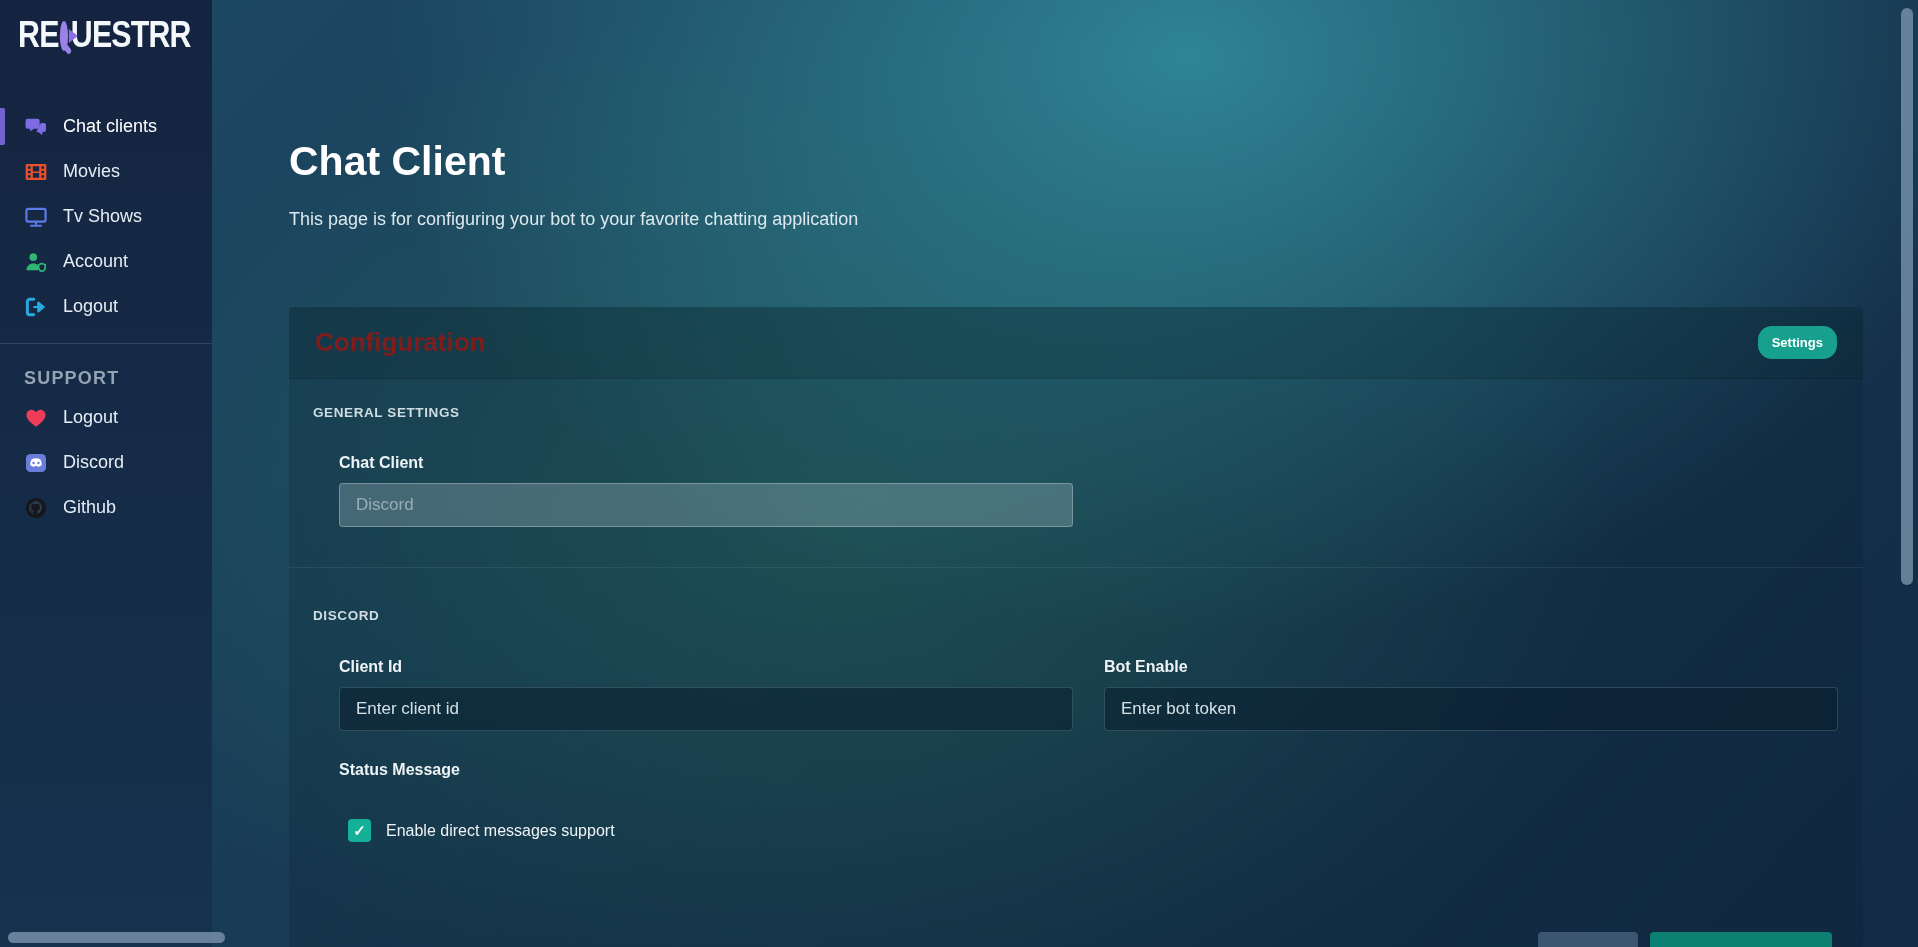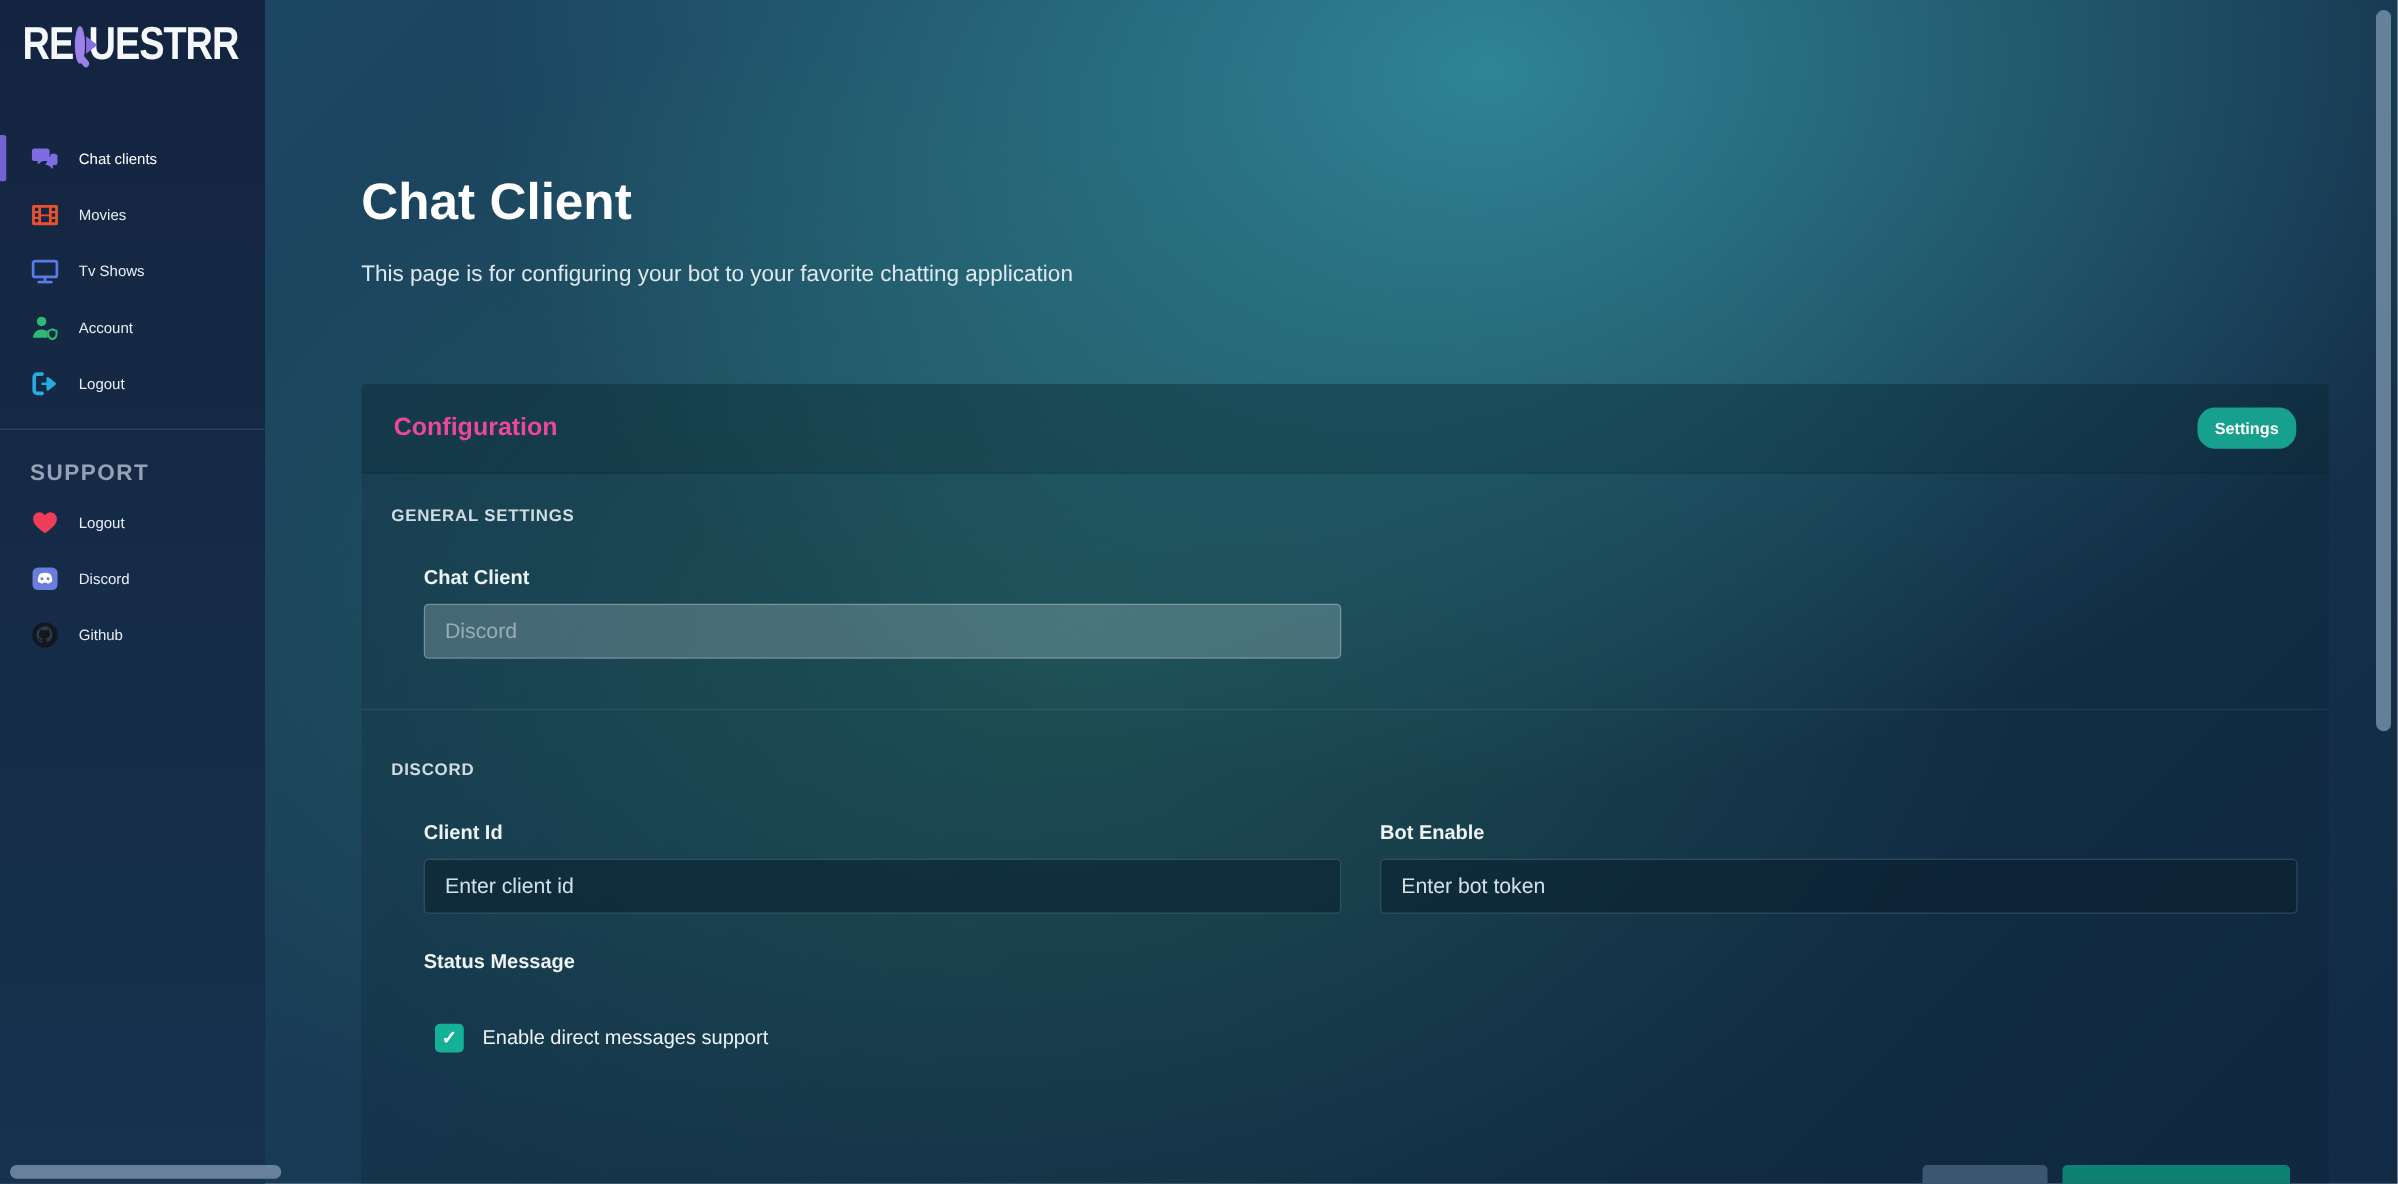--- a/index.html
+++ b/index.html
@@ -23,39 +23,39 @@
   .logo-q::before { content:''; position:absolute; left:6px; top:3px;
     border-left:11px solid #8a6fe2; border-top:7px solid transparent;
     border-bottom:7px solid transparent; }
   .logo-q::after { content:''; position:absolute; width:6px; height:14px;
     background:var(--logo_purple,#9c82e8); right:-6px; bottom:-9px;
     transform:rotate(-45deg); border-radius:3px; }
   nav { margin-top:48px; }
   .nav-item { position:relative; height:45px; display:flex; align-items:center;
     padding-left:24px; cursor:pointer; }
   .nav-item .nicon { width:24px; display:flex; justify-content:center; }
-  .nav-item .nav-label { margin-left:15px; font-size:12px; color:#e6edf4; }
+  .nav-item .nav-label { margin-left:15px; font-size:18px; color:#e6edf4; }
   .nav-item.active .nav-label { color:#ffffff; }
   .nav-item.active::before { content:''; position:absolute; left:0; top:4px;
     bottom:4px; width:5px; background:var(--sidebar_active_purple,#7263d3);
     border-radius:0 2px 2px 0; }
   .side-divider { height:1px; background:rgba(255,255,255,0.12); margin:14px 0 0 0; }
   .support-header { margin:24px 0 6px 24px; font-size:18px; font-weight:700;
     letter-spacing:1.2px; color:#94a3b3; }
   
   main { margin-left:250px; padding:138px 55px 0 39px; height:100%; }
   h1 { color:#ffffff; font-size:41px; font-weight:700; line-height:1.15; }
   .subtitle { margin-top:21px; font-size:18px; color:#dde9ef; line-height:1.5; }
   
   .panel { position:relative; margin-top:74px; width:1574px; height:690px;
     border-radius:4px 4px 0 0; overflow:hidden; }
   .panel-header { height:72px; background:rgba(8,34,44,0.40);
     display:flex; align-items:center; justify-content:space-between;
     padding:0 26px; border-bottom:1px solid rgba(0,0,0,0.12); }
-  .panel-title { color:#ec4899; font-size:20px; font-weight:700; }
+  .panel-title { color:#7f1d1d; font-size:26px; font-weight:700; }
   .btn-settings { background:var(--accent_teal,#17a08d); color:#fff; border:none;
     font-family:inherit; font-size:13px; font-weight:700; padding:9px 14px;
     border-radius:14px; cursor:pointer; }
   .panel-body { background:rgba(8,34,44,0.22); height:100%; }
   .section { padding:26px 24px 0 24px; }
   .section-title { font-size:13.5px; font-weight:700; letter-spacing:0.6px;
     color:#cfdce2; }
   .hr { height:1px; background:rgba(255,255,255,0.07); margin-top:40px; }
   .section .section-title { margin-bottom:34px; }
   .section-2 { padding-top:40px; }

